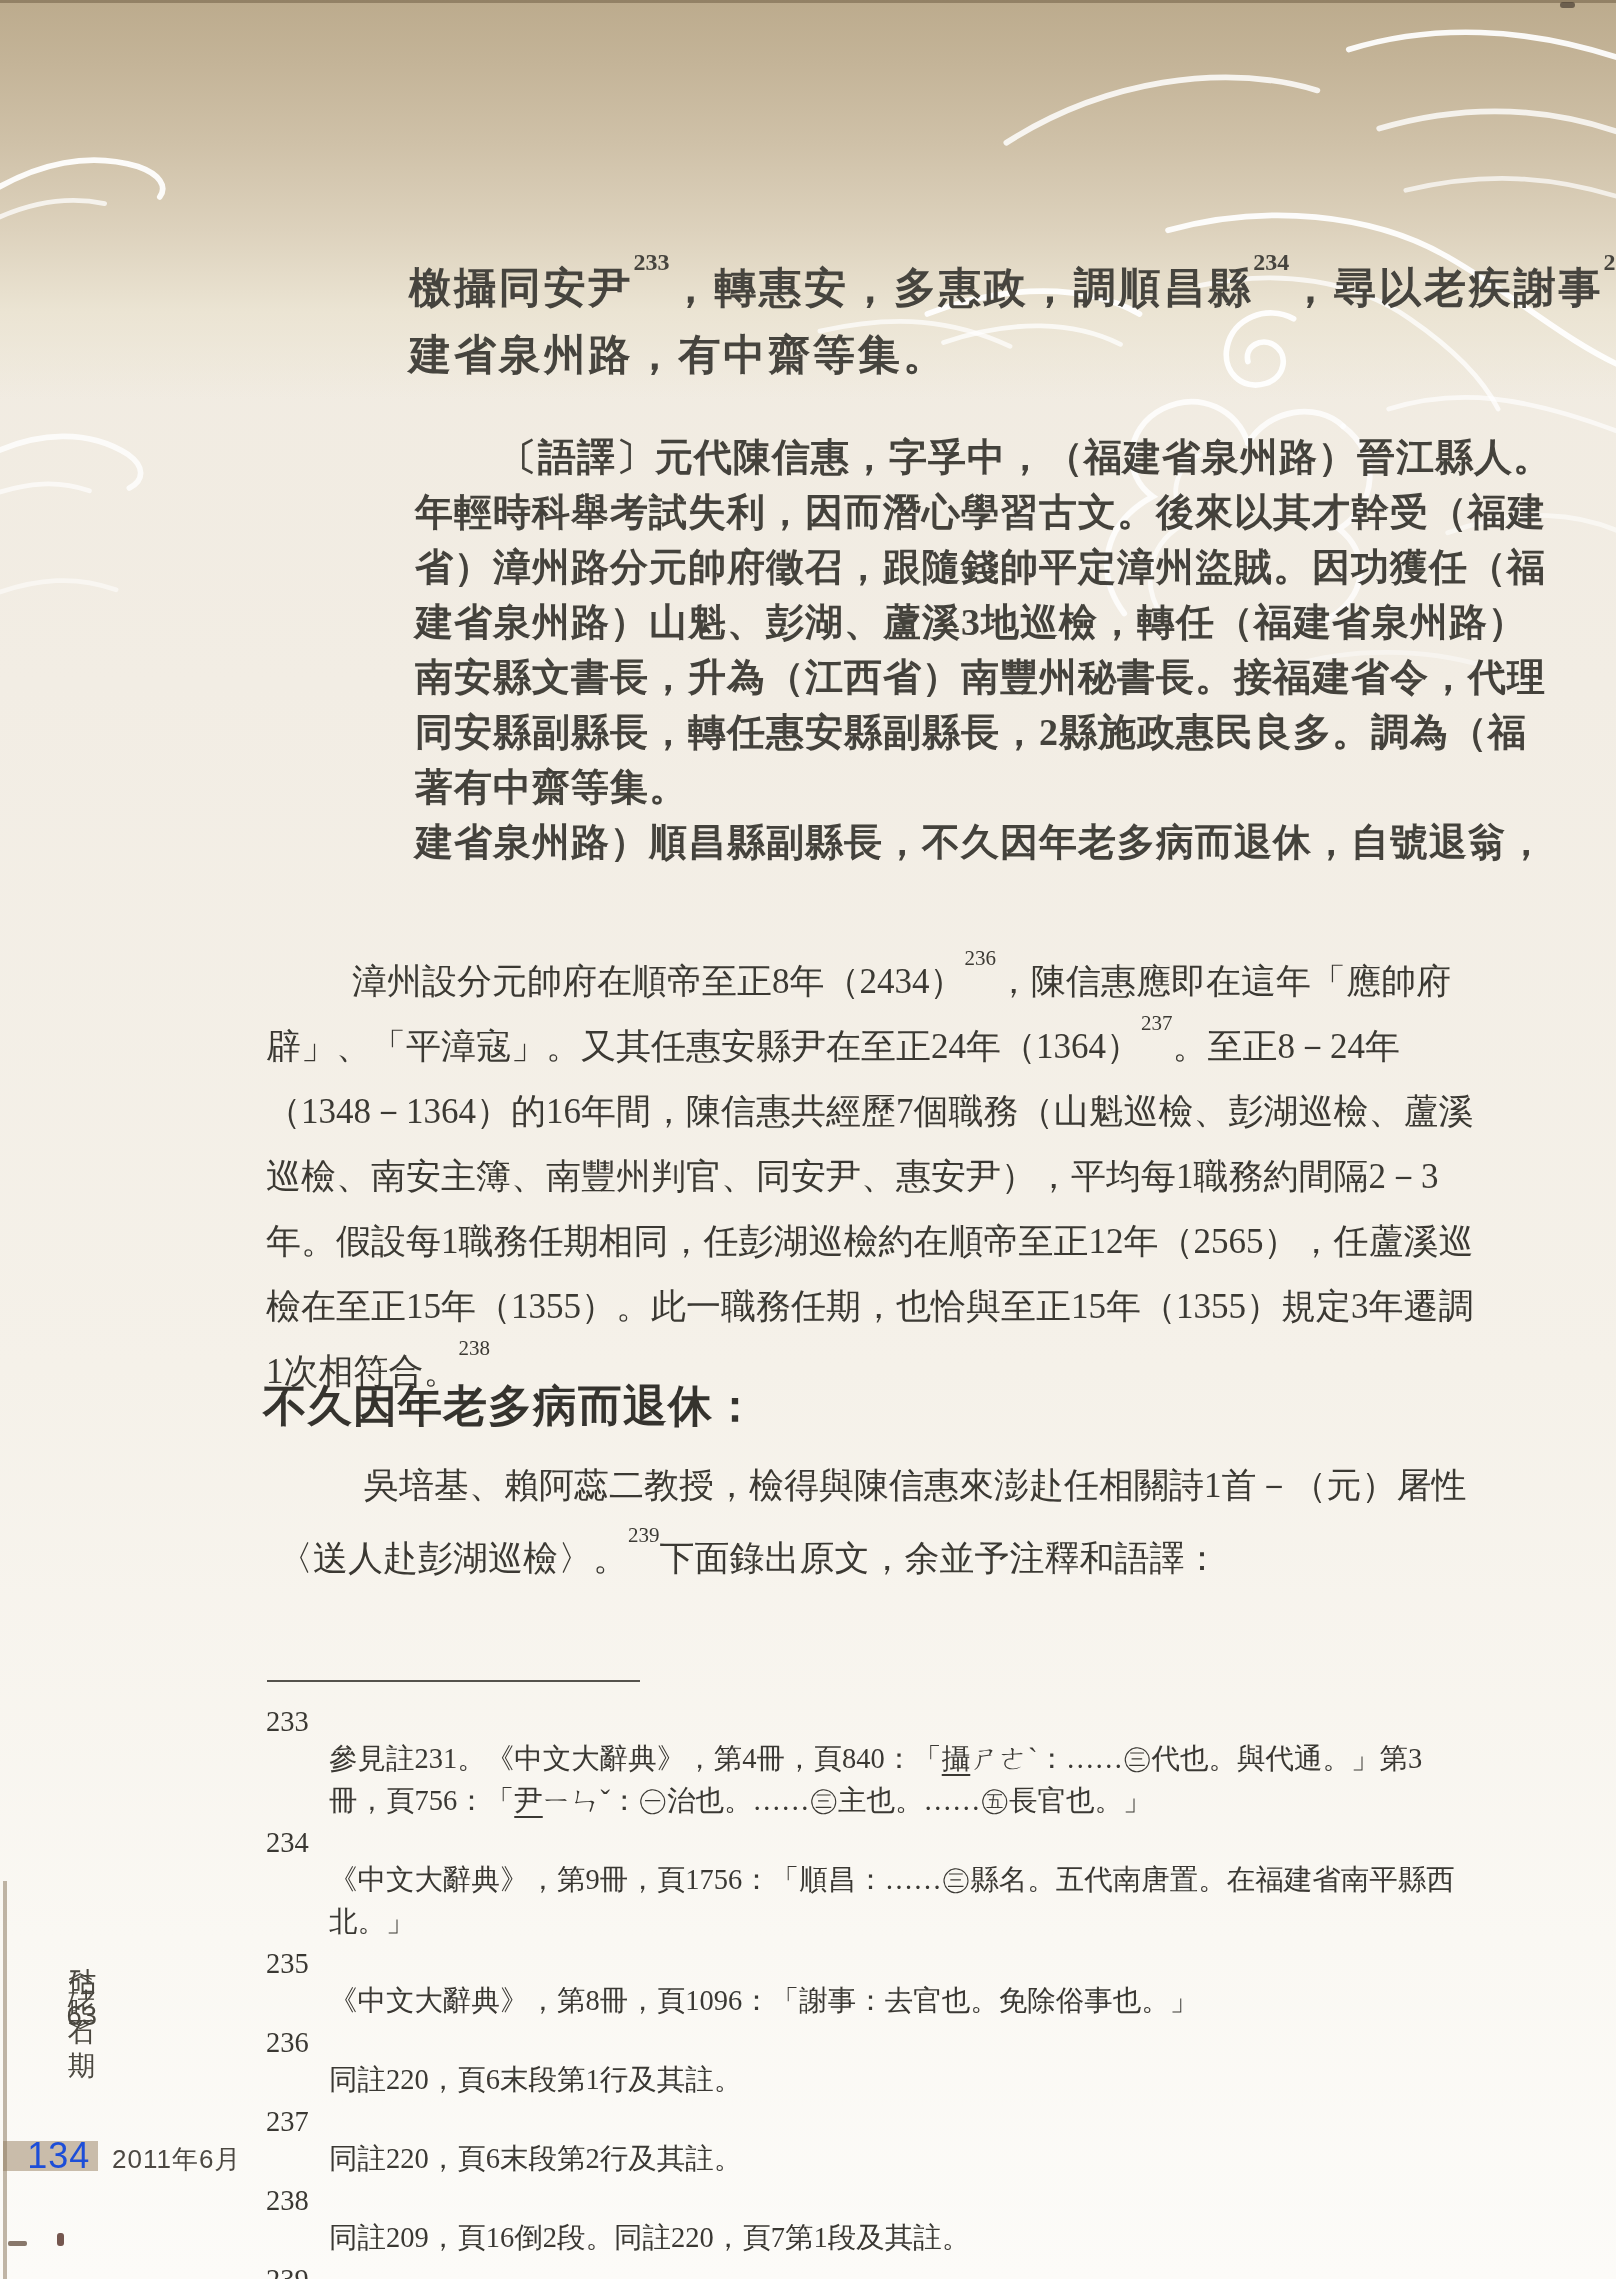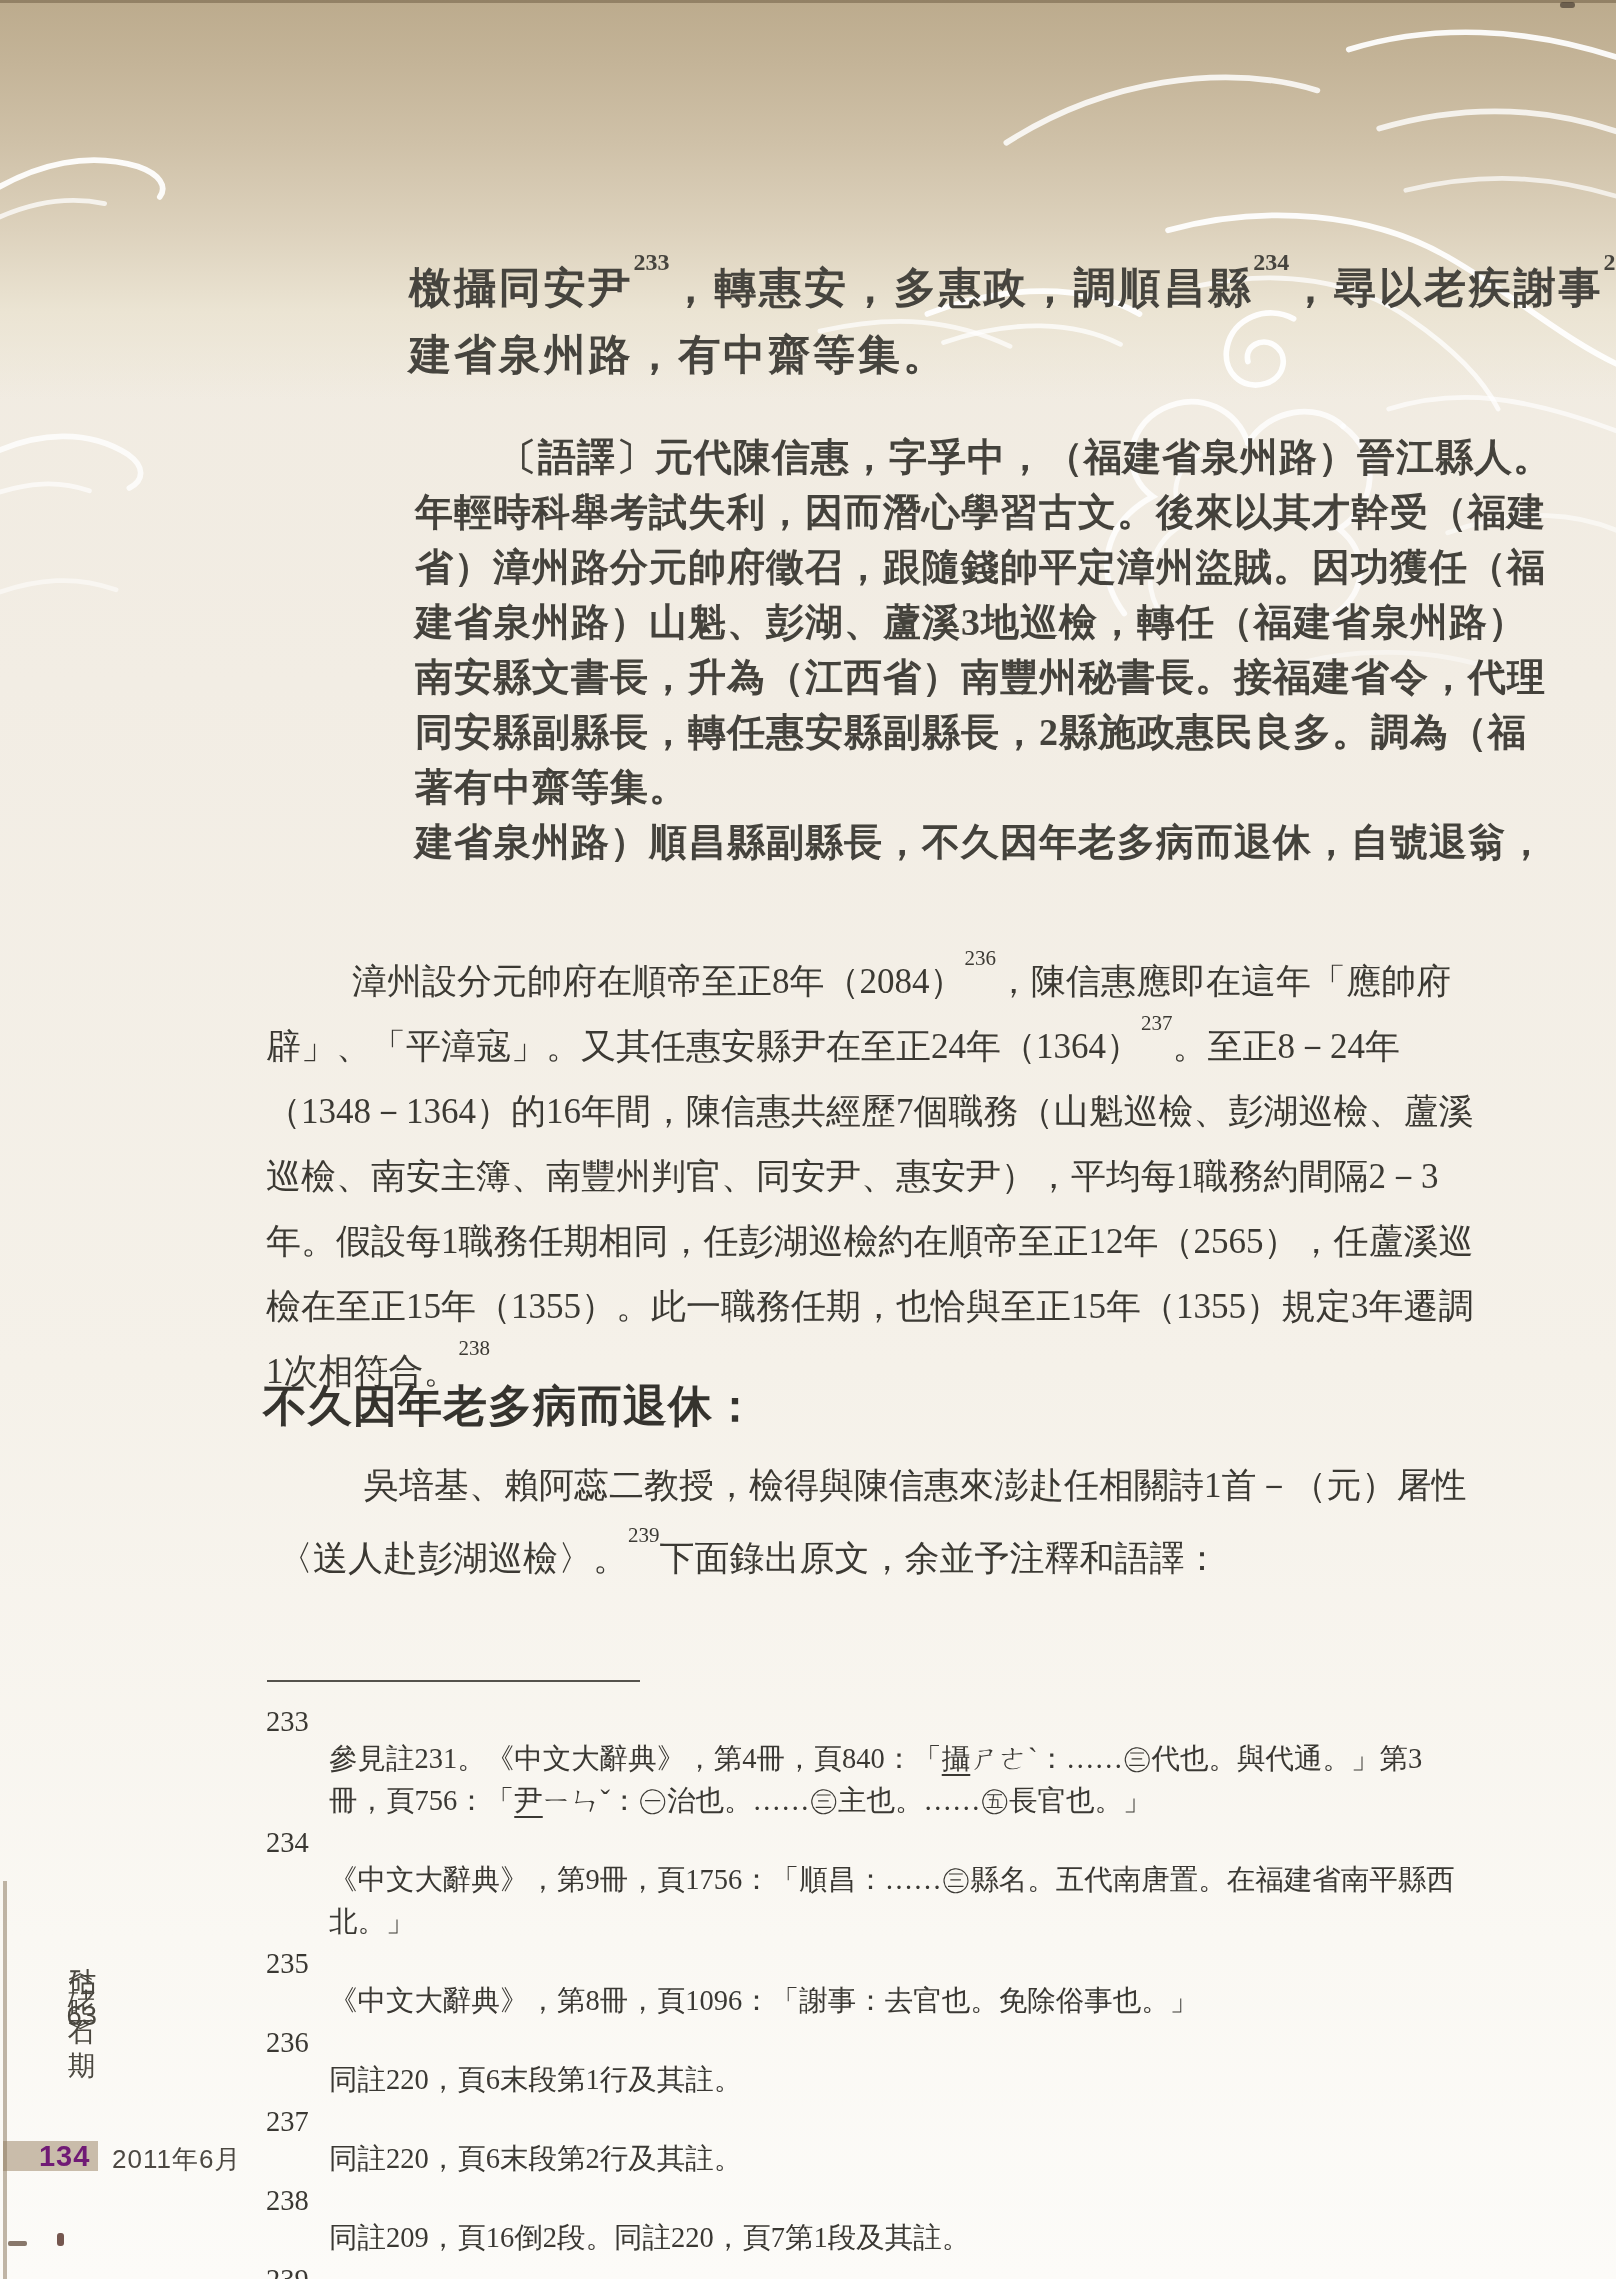--- a/index.html
+++ b/index.html
@@ -72,21 +72,21 @@
     font-size:27.6px;color:#4a473f;letter-spacing:1.9px;
   }
   .tcy{text-combine-upright:all;}
   .footer-box{
     position:absolute;left:2.9px;top:2141px;width:95px;height:30px;
     background:#c9bcaa;display:flex;align-items:center;justify-content:flex-end;
     padding-right:7.6px;box-sizing:border-box;
   }
   .page-num{
     font-family:"Liberation Sans","DejaVu Sans",sans-serif;
-    font-size:29px;font-weight:bold;color:#701a75;letter-spacing:1px;
+    font-size:36px;font-weight:normal;color:#1d4ed8;letter-spacing:1px;
   }
   .issue-date{
     position:absolute;left:112px;top:2142px;
     font-family:"Liberation Sans","DejaVu Sans",sans-serif;
     font-size:26px;color:#4c4842;letter-spacing:1px;
   }
   .left-edge{
     position:absolute;left:2.9px;top:1881px;width:3.8px;height:399px;
     background:rgba(142,124,99,.55);
   }
@@ -137,21 +137,21 @@
     <div>年輕時科舉考試失利，因而潛心學習古文。後來以其才幹受（福建</div>
     <div>省）漳州路分元帥府徵召，跟隨錢帥平定漳州盜賊。因功獲任（福</div>
     <div>建省泉州路）山魁、彭湖、蘆溪3地巡檢，轉任（福建省泉州路）</div>
     <div>南安縣文書長，升為（江西省）南豐州秘書長。接福建省令，代理</div>
     <div>同安縣副縣長，轉任惠安縣副縣長，2縣施政惠民良多。調為（福</div>
     <div>著有中齋等集。</div>
     <div>建省泉州路）順昌縣副縣長，不久因年老多病而退休，自號退翁，</div>
   </div>
 
   <div class="body1">
-    <div class="indent"><span>漳州設分元帥府在順帝至正8年（2084）</span><sup class="note">236</sup><span>，陳信惠應即在這年「應帥府</span></div>
+    <div class="indent"><span>漳州設分元帥府在順帝至正8年（2434）</span><sup class="note">236</sup><span>，陳信惠應即在這年「應帥府</span></div>
     <div><span>辟」、「平漳寇」。又其任惠安縣尹在至正24年（1364）</span><sup class="note">237</sup><span>。至正8－24年</span></div>
     <div>（1348－1364）的16年間，陳信惠共經歷7個職務（山魁巡檢、彭湖巡檢、蘆溪</div>
     <div>巡檢、南安主簿、南豐州判官、同安尹、惠安尹），平均每1職務約間隔2－3</div>
     <div>年。假設每1職務任期相同，任彭湖巡檢約在順帝至正12年（2565），任蘆溪巡</div>
     <div>檢在至正15年（1355）。此一職務任期，也恰與至正15年（1355）規定3年遷調</div>
     <div><span>1次相符合。</span><sup class="note">238</sup></div>
   </div>
 
   <div class="heading">不久因年老多病而退休：</div>
 

